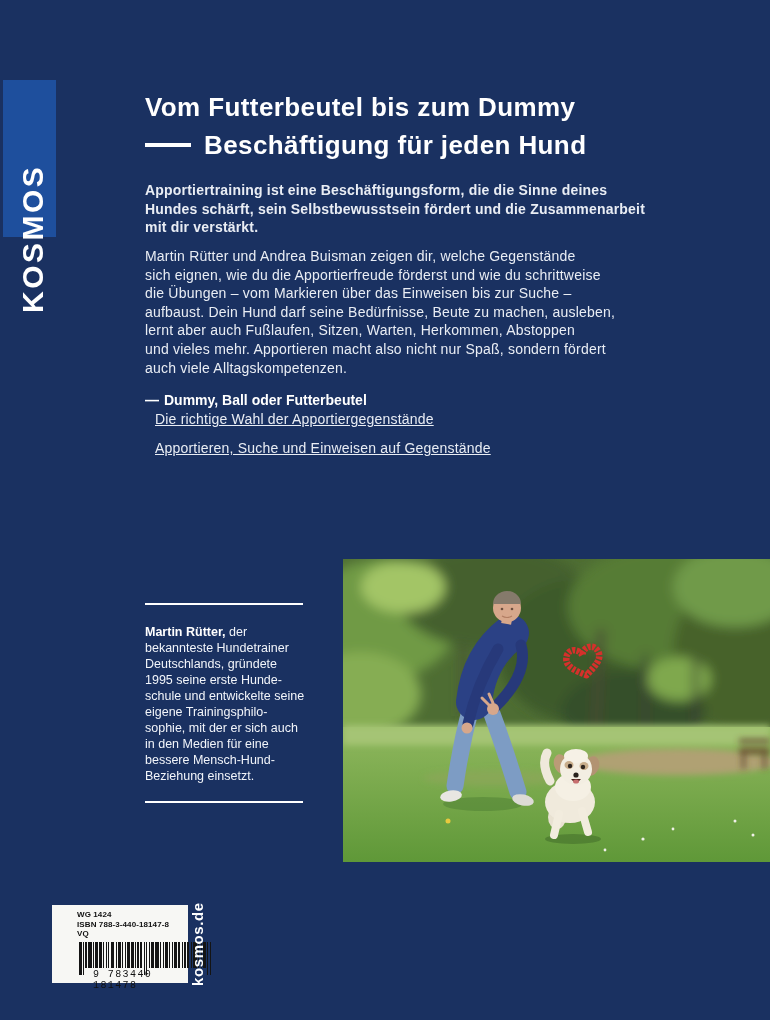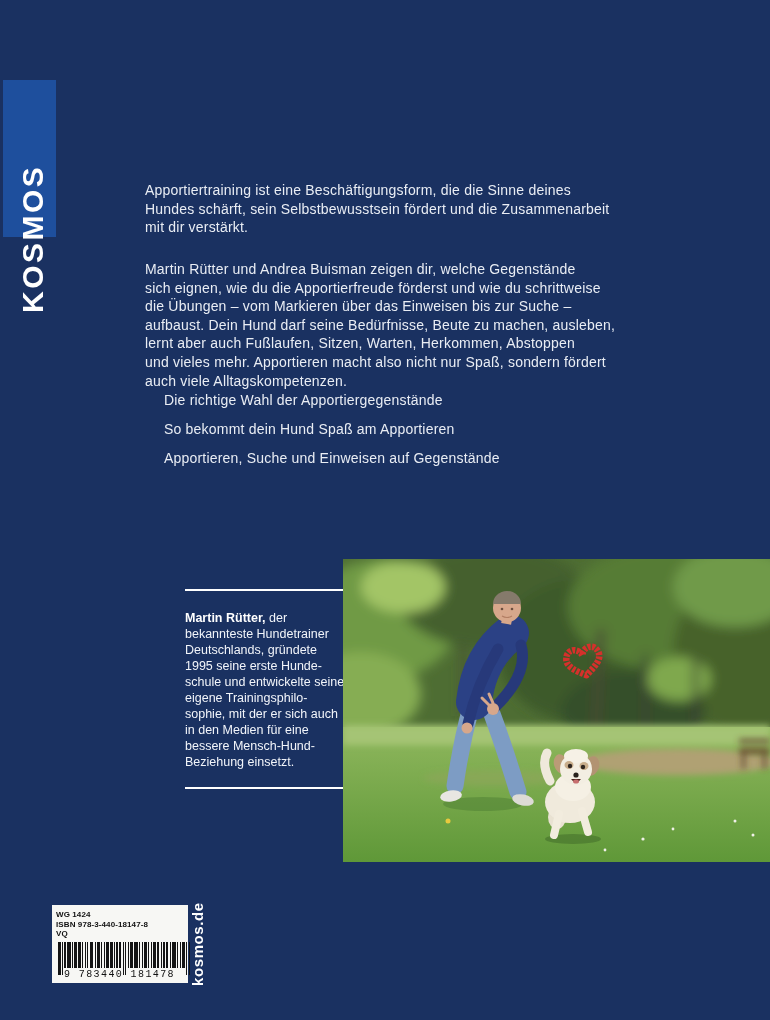--- a/index.html
+++ b/index.html
@@ -9,67 +9,71 @@
   .logo-box{position:absolute;left:3px;top:80px;width:53px;height:157px;background:#1E4F9D;}
   .logo-text{position:absolute;left:13px;top:233px;transform-origin:0 0;transform:rotate(-90deg);
              color:#fff;font-size:30px;font-weight:bold;letter-spacing:2.5px;white-space:nowrap;}
   
   .title{position:absolute;left:145px;top:88px;color:#fff;font-size:26px;font-weight:bold;
          line-height:38px;letter-spacing:.4px;white-space:nowrap;}
   .title-dash{display:inline-block;width:46px;height:4px;background:#fff;vertical-align:.28em;margin-right:13px;}
   
   .copy{position:absolute;left:145px;color:#E9EDF4;font-size:14px;line-height:18.6px;
         letter-spacing:.2px;white-space:nowrap;}
-  .intro{top:181px;}
-  .description{top:260px;}
+  .intro{top:181px;font-weight:bold;}
+  .description{top:247px;}
   
   .features{position:absolute;left:145px;top:391px;color:#E9EDF4;font-size:14px;line-height:19px;}
   .feature{margin-bottom:10px;white-space:nowrap;}
   .feature .head{font-weight:bold;color:#fff;}
   .feature .marker{display:inline-block;width:12px;margin-right:7px;font-weight:bold;color:#fff;}
-  .feature .sub{margin-left:19px;letter-spacing:.2px;}
-  
-  .bio{position:absolute;left:145px;top:589px;width:162px;color:#F2F5FA;font-size:12.5px;line-height:16px;margin-left:40px;}
+  .feature .sub{margin-left:10px;letter-spacing:.2px;text-decoration:underline;}
+  
+  .bio{position:absolute;left:145px;top:603px;width:162px;color:#F2F5FA;font-size:12.5px;line-height:16px;}
   .bio-rule{height:2px;background:#fff;width:158px;}
   .bio-text{margin:19px 0 17px 0;white-space:nowrap;}
   .bio-text b{color:#fff;}
   
   .photo{position:absolute;left:343px;top:559px;width:427px;height:303px;}
   
   .label{position:absolute;left:52px;top:905px;width:136px;height:78px;background:#F7F7F4;
-         color:#111;padding:5px 6px 0 4px;box-sizing:border-box;}
+         color:#111;padding:5px 6px 0 25px;box-sizing:border-box;}
   .label .meta{font-size:8px;font-weight:bold;line-height:9.5px;letter-spacing:.1px;}
   .bars{display:flex;align-items:flex-start;margin-top:3px;margin-left:2px;height:33px;}
   .bar{background:#141414;height:26px;margin-right:1.3px;flex:none;}
   .bar.tall{height:33px;}
-  .digits{font-size:10px;letter-spacing:1.4px;margin-top:-6px;margin-left:8px;background:transparent;
+  .digits{font-size:10px;letter-spacing:1.4px;margin-top:-6px;margin-left:16px;background:transparent;
           font-family:"Liberation Mono",monospace;}
   .website{position:absolute;left:189px;top:986px;transform-origin:0 0;transform:rotate(-90deg);
            color:#fff;font-size:15px;font-weight:bold;letter-spacing:.6px;white-space:nowrap;}
 </style>
 </head>
 <body>
 
 <div class="page">
 
   <div class="logo-box">
     <div class="logo-text">KOSMOS</div>
   </div>
 
+  <div class="title">
+    <div>Vom Futterbeutel bis zum Dummy</div>
+    <div><span class="title-dash"></span><span>Beschäftigung für jeden Hund</span></div>
+  </div>
 
   <div class="copy intro">Apportiertraining ist eine Beschäftigungsform, die die Sinne deines<br>Hundes schärft, sein Selbstbewusstsein fördert und die Zusammenarbeit<br>mit dir verstärkt.</div>
 
   <div class="copy description">Martin Rütter und Andrea Buisman zeigen dir, welche Gegenstände<br>sich eignen, wie du die Apportierfreude förderst und wie du schrittweise<br>die Übungen – vom Markieren über das Einweisen bis zur Suche –<br>aufbaust. Dein Hund darf seine Bedürfnisse, Beute zu machen, ausleben,<br>lernt aber auch Fußlaufen, Sitzen, Warten, Herkommen, Abstoppen<br>und vieles mehr. Apportieren macht also nicht nur Spaß, sondern fördert<br>auch viele Alltagskompetenzen.</div>
 
   <div class="features">
     <div class="feature">
+      <div class="head"><span class="marker">—</span><span>Dummy, Ball oder Futterbeutel</span></div>
       <div class="sub">Die richtige Wahl der Apportiergegenstände</div>
     </div>
     <div class="feature">
-      <div class="sub">So bekommt dein Hund Spaß am Apportieren</div>
     </div>
     <div class="feature">
       <div class="sub">Apportieren, Suche und Einweisen auf Gegenstände</div>
     </div>
   </div>
 
   <div class="bio">
     <div class="bio-rule"></div>
     <div class="bio-text">
       <div><b>Martin Rütter,</b><span> der</span></div>
@@ -175,21 +179,21 @@
       <circle cx="227" cy="207" r="2.2" fill="#2E2620"></circle>
       <circle cx="240" cy="208" r="2.2" fill="#2E2620"></circle>
       <circle cx="233" cy="216" r="2.6" fill="#27211C"></circle>
       <path d="M228,220 Q233,227 238,220 Z" fill="#4A231E"></path>
       <ellipse cx="233" cy="222.5" rx="3" ry="2" fill="#C76F6F"></ellipse>
     </g>
   </svg>
 
   <div class="label">
     <div class="meta">WG 1424</div>
-    <div class="meta">ISBN 978-3-440-18147-8</div>
+    <div class="meta">ISBN 788-3-440-18147-8</div>
     <div class="meta">VQ</div>
     <div class="bars">
         <span class="bar tall" style="width: 2.5px;"></span>
         <span class="bar tall" style="width: 1.25px;"></span>
         <span class="bar" style="width: 1.25px;"></span>
         <span class="bar" style="width: 3.75px;"></span>
         <span class="bar" style="width: 1.25px;"></span>
         <span class="bar" style="width: 2.5px;"></span>
         <span class="bar" style="width: 2.5px;"></span>
         <span class="bar" style="width: 1.25px;"></span>

